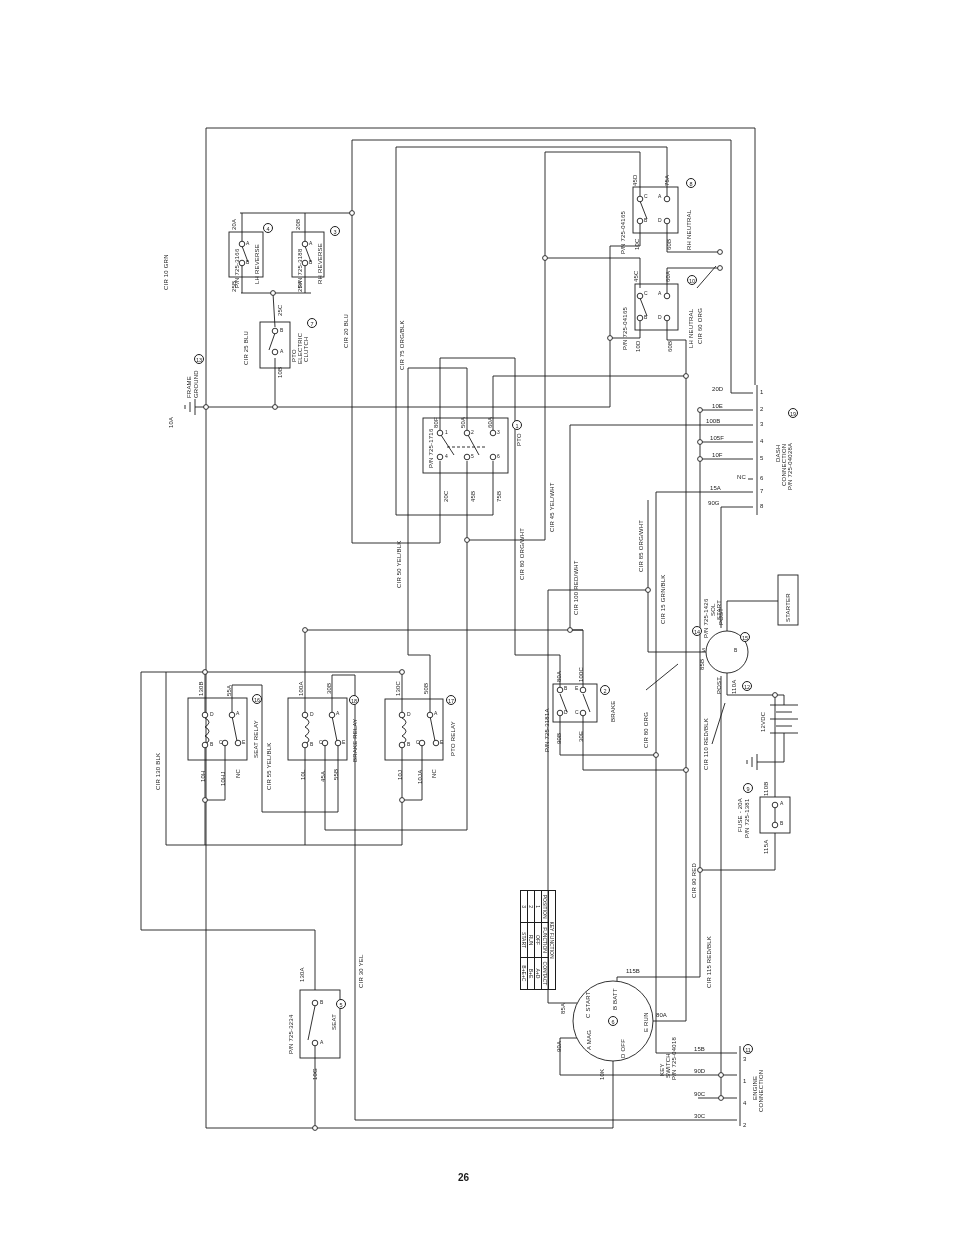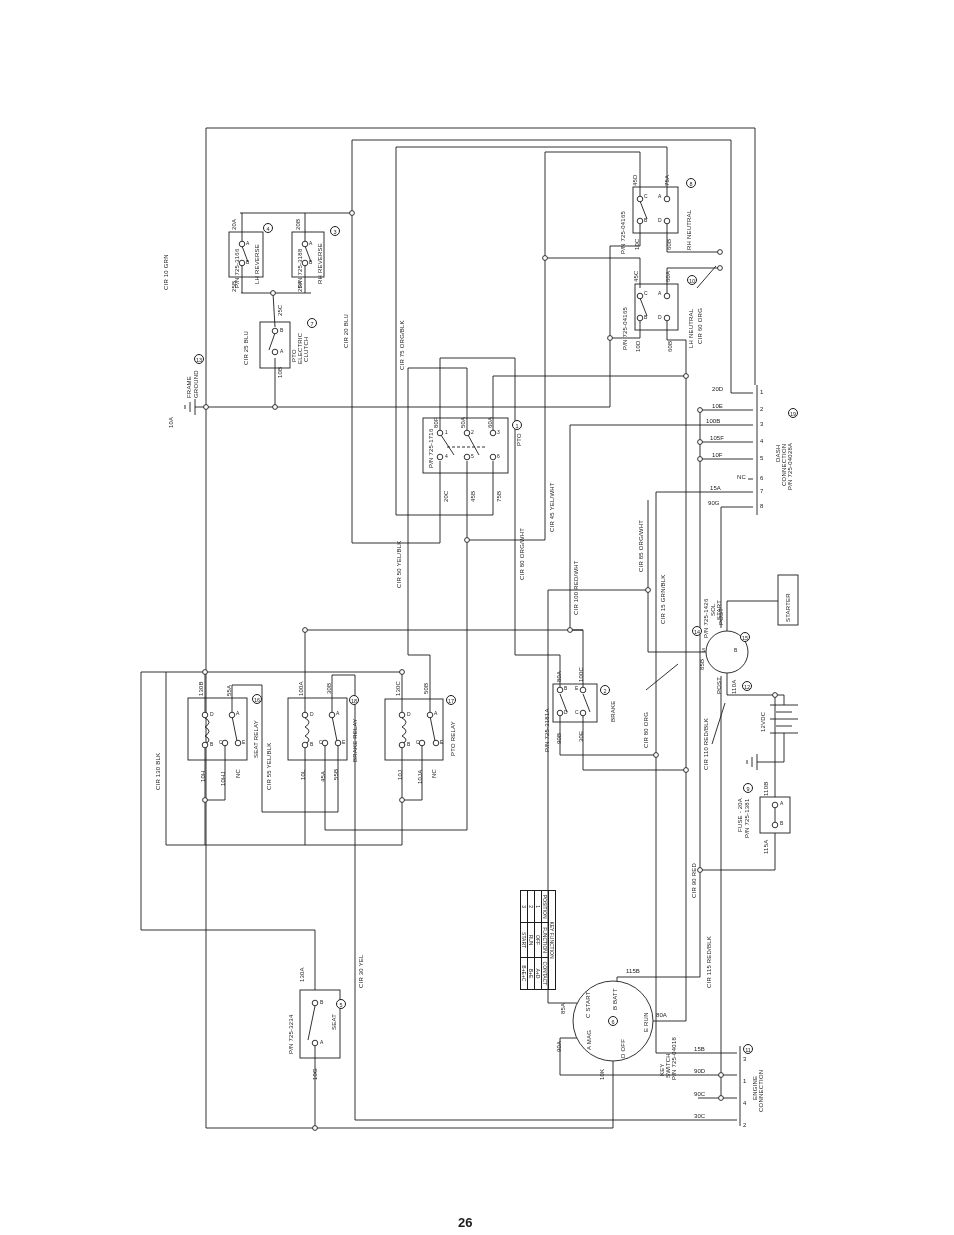--- a/index.html
+++ b/index.html
@@ -10,21 +10,21 @@
      font-size:6px;line-height:6px;white-space:nowrap;letter-spacing:.2px;}
   .h{position:absolute;font-size:6px;line-height:6px;white-space:nowrap;letter-spacing:.1px;}
   .t{font-size:5px;line-height:5px;}
   .ref{position:absolute;width:10px;height:10px;border:1px solid #1c1c1c;border-radius:50%;
        font-size:5.5px;line-height:10px;text-align:center;background:#fff;box-sizing:border-box;}
   .ktable{position:absolute;left:556px;top:890px;width:100px;
           transform:rotate(90deg);transform-origin:0 0;}
   .ktable table{border-collapse:collapse;width:100%;}
   .ktable td,.ktable th{border:0.6px solid #1c1c1c;font-size:5px;line-height:6px;
           font-weight:normal;text-align:center;padding:0 1px;}
-  #pageno{position:absolute;left:458px;top:1215px;font-size:13px;font-weight:bold;}
+  #pageno{position:absolute;left:458px;top:1172px;font-size:10px;font-weight:bold;}
 </style>
 </head>
 <body>
 
 <div id="stage">
 
   <svg id="wires" width="954" height="1235" viewBox="0 0 954 1235">
     <g stroke="#1c1c1c" stroke-width="0.9" fill="none">
       <path d="M206 128 L755 128 M755 128 L755 385 M206 128 L206 1128
                M352 140 L731 140 M352 140 L352 543 M731 140 L731 393

